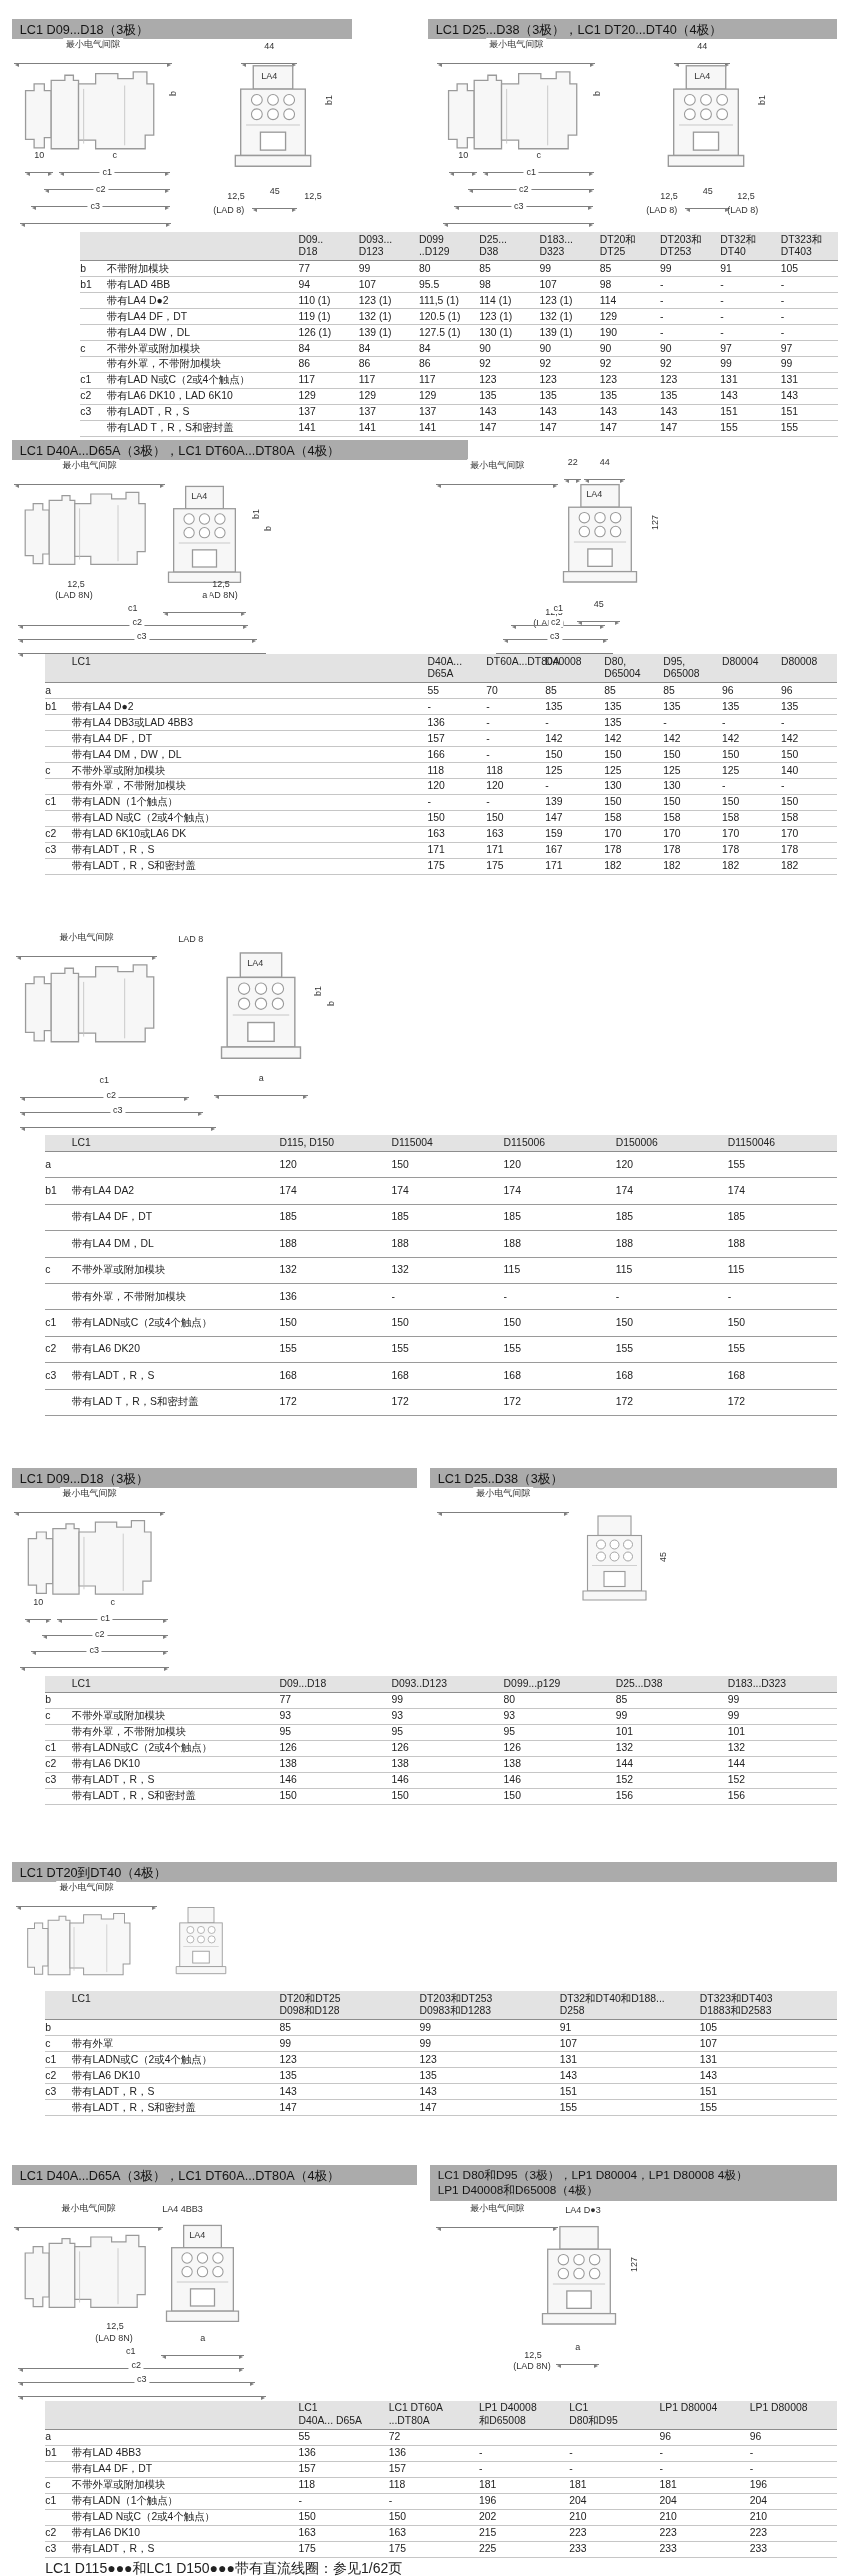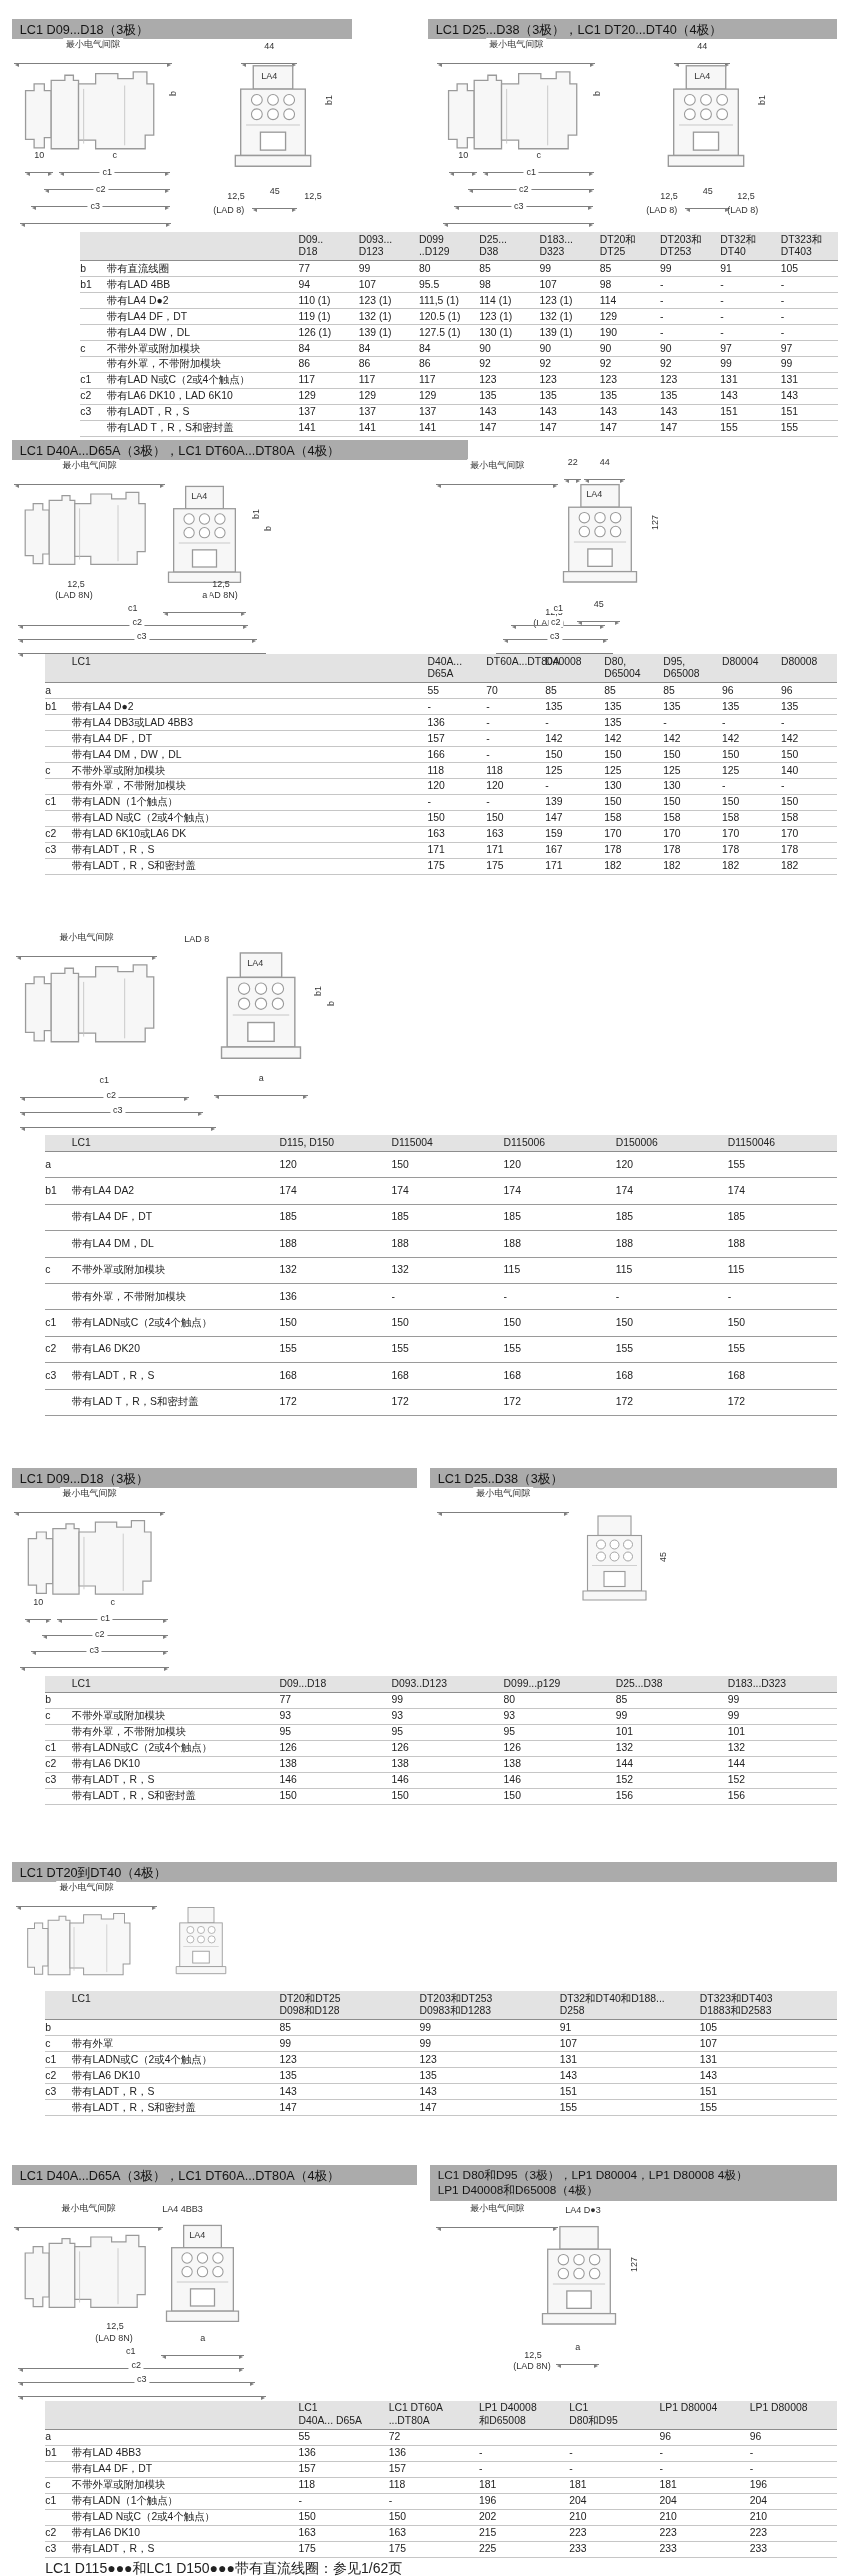--- a/index.html
+++ b/index.html
@@ -199,21 +199,21 @@
               </th>
               <th>
                 <div>DT323和</div>
                 <div>DT403</div>
               </th>
             </tr>
           </thead>
           <tbody>
             <tr class="sep">
               <td class="kc">b</td>
-              <td class="labc">带有直流线圈</td>
+              <td class="labc">不带附加模块</td>
               <td>77</td>
               <td>99</td>
               <td>80</td>
               <td>85</td>
               <td>99</td>
               <td>85</td>
               <td>99</td>
               <td>91</td>
               <td>105</td>
             </tr>
@@ -582,21 +582,21 @@
           </tbody>
         </table>
       </div>
   </div>
 
   <div class="sec" style="top:930px;">
     <div class="figs" style="height:205px;">
       <div class="dim" style="left:3.8px;top:17px;width:141px;">
           <span>最小电气间隙</span>
         </div>
-      <span class="dlbl" style="left:172px;top:3.8px;">LAD 8</span>
+      <span class="dlbl" style="left:166px;top:3.8px;">LAD 8</span>
       <svg class="art" style="left:7.5px;top:28px;width:141px;height:94px;" viewBox="0 0 150 100" width="141" height="94">
           <use href="#art-side"></use>
         </svg>
       <svg class="art" style="left:202px;top:19px;width:94px;height:132px;" viewBox="0 0 100 140" width="94" height="132">
           <use href="#art-front"></use>
         </svg>
       <span class="dlbl" style="left:235px;top:28px;">LA4</span>
       <span class="vdim" style="left:301px;top:56px;">b1</span>
       <span class="vdim" style="left:314px;top:71px;">b</span>
       <div class="dim" style="left:202px;top:156px;width:94px;">

